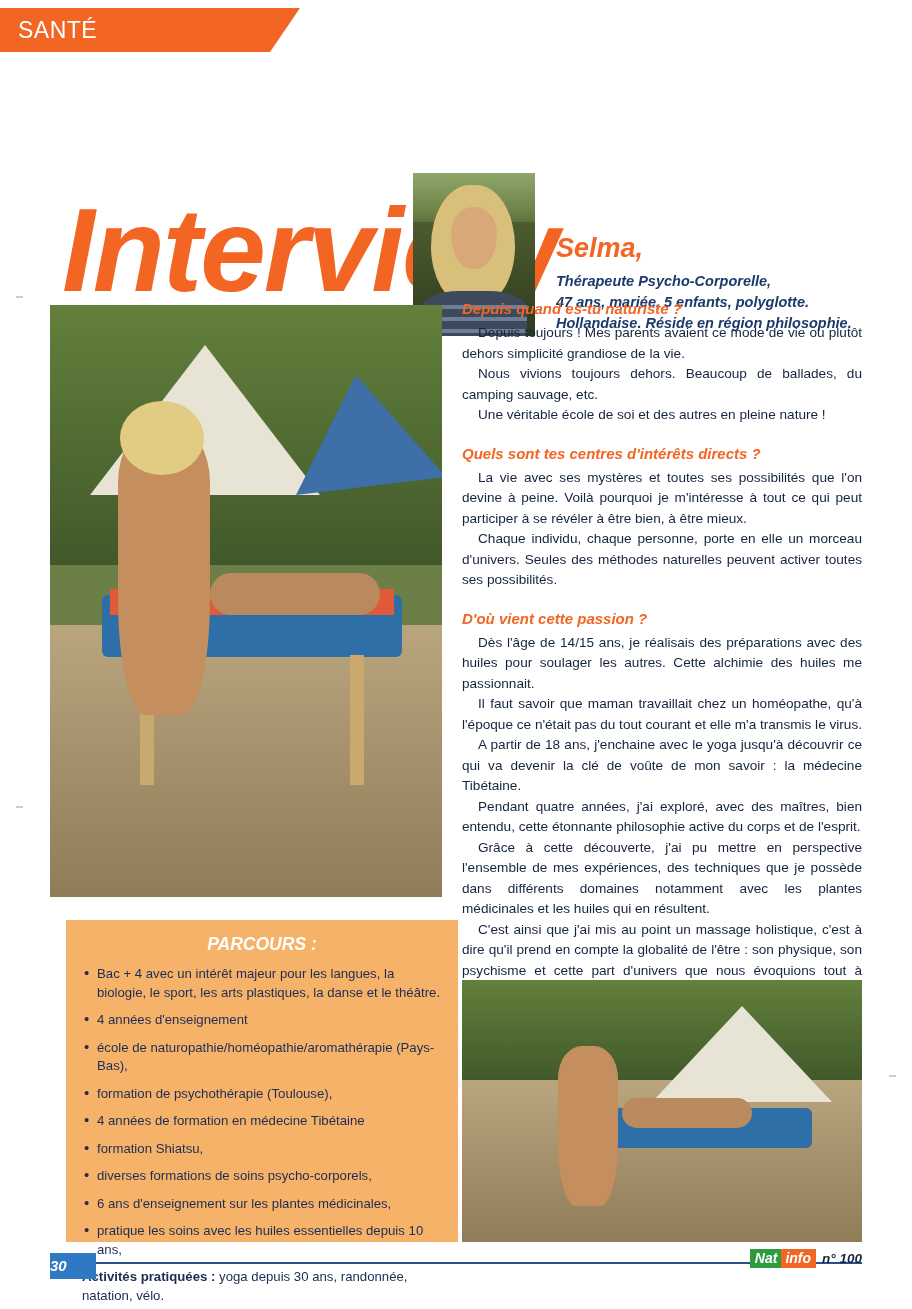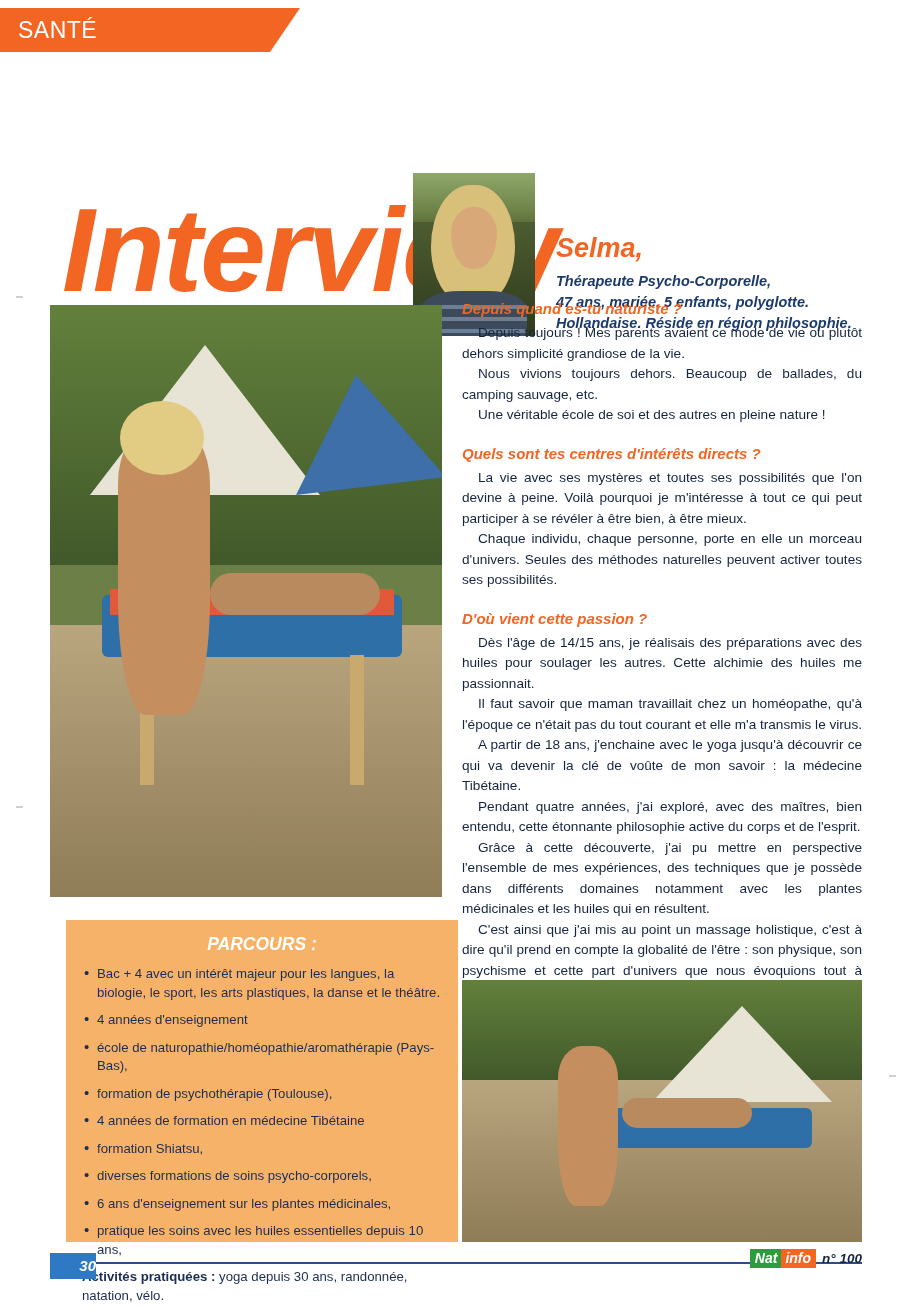--- a/index.html
+++ b/index.html
@@ -283,21 +283,21 @@
     position: absolute;
     left: 50px;
     top: 1253px;
     width: 46px;
     height: 26px;
     background: #2f78c4;
     color: #ffffff;
     font-size: 15px;
     font-weight: bold;
     font-style: italic;
-    text-align: right;
+    text-align: left;
     line-height: 26px;
     font-family: "Liberation Sans", sans-serif;
   }
   .brand {
     position: absolute;
     right: 50px;
     top: 1249px;
     display: flex;
     align-items: center;
     gap: 6px;

